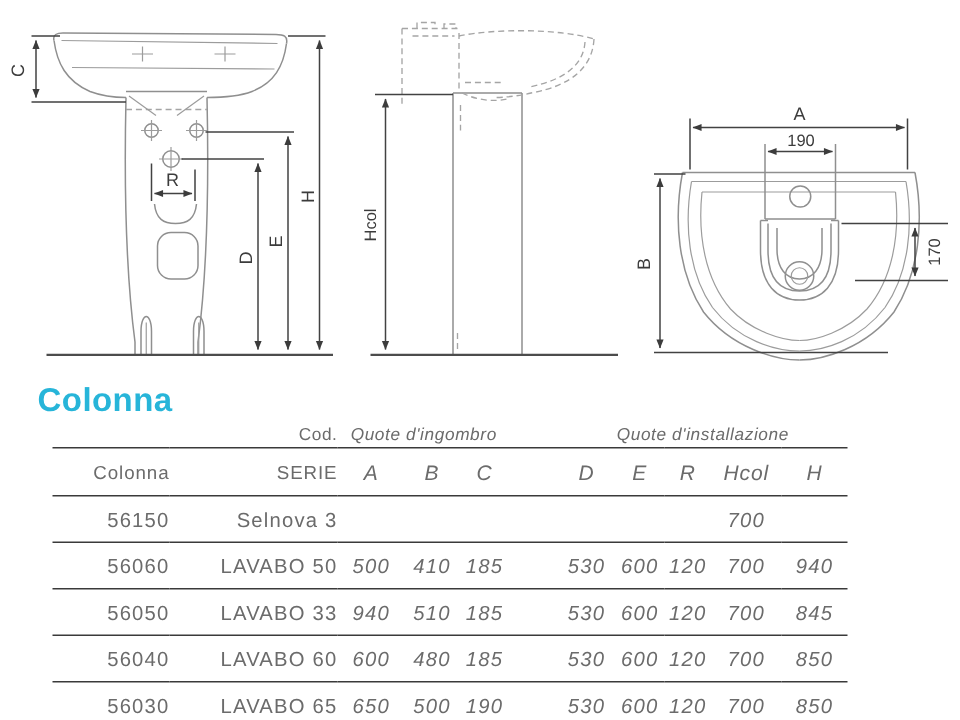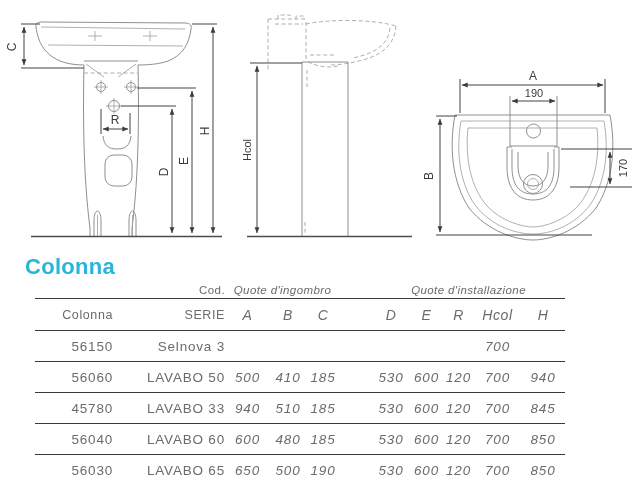--- a/index.html
+++ b/index.html
@@ -231,21 +231,21 @@
         <td class="c">410</td>
         <td class="c">185</td>
         <td></td>
         <td class="c">530</td>
         <td class="c">600</td>
         <td class="c">120</td>
         <td class="c">700</td>
         <td class="c">940</td>
       </tr>
       <tr class="body lined">
-        <td class="l">45780</td>
+        <td class="l">56050</td>
         <td class="l">LAVABO 33</td>
         <td class="c">940</td>
         <td class="c">510</td>
         <td class="c">185</td>
         <td></td>
         <td class="c">530</td>
         <td class="c">600</td>
         <td class="c">120</td>
         <td class="c">700</td>
         <td class="c">845</td>

